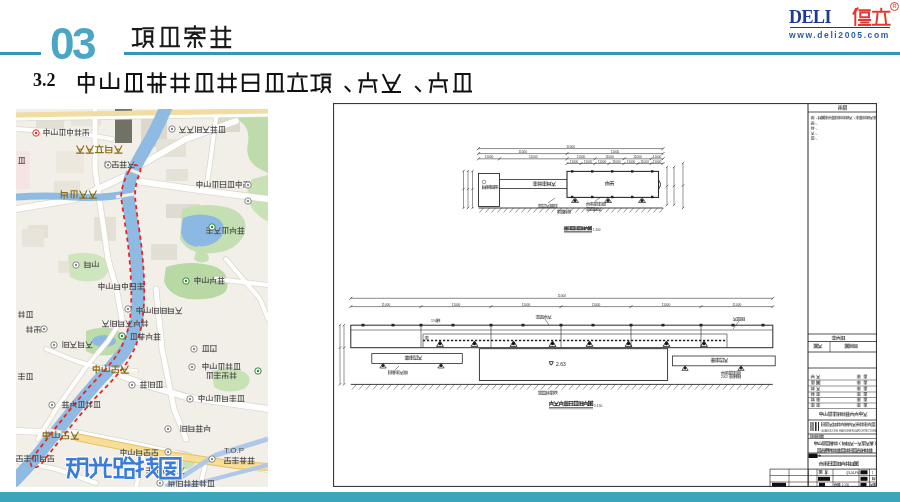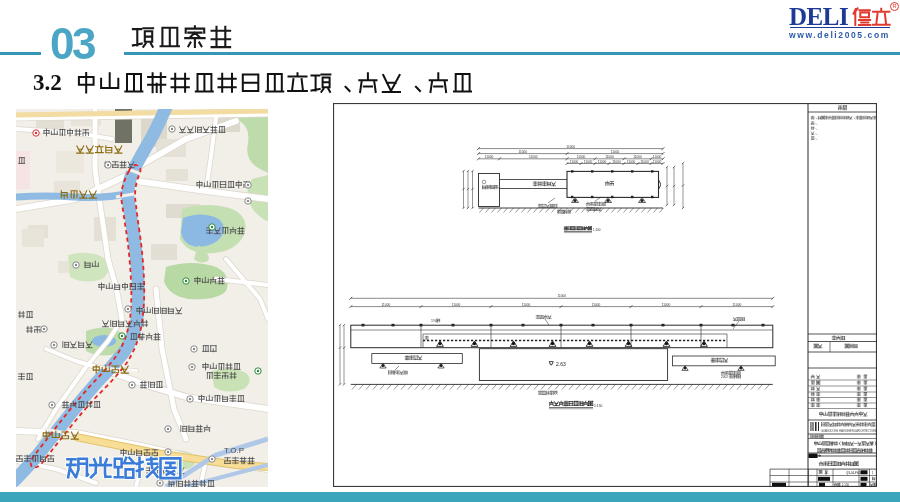--- a/index.html
+++ b/index.html
@@ -10,33 +10,33 @@
 <div class="abs" style="left:0;top:52px;width:41px;height:3px;background:#3596ba;"></div>
 
 <div class="abs" style="left:50px;top:14px;width:80px;height:70px;color:#4ba6c6;font-weight:bold;font-size:44px;letter-spacing:-2.5px;line-height:60px;font-family:'Liberation Sans',sans-serif;">03</div>
 
 <div class="abs" style="left:124px;top:52px;width:776px;height:3px;background:#3596ba;"></div>
 
 <svg class="abs" style="left:0;top:0" width="300" height="60">
     <path d="M132.9 29.1L141.2 29.1M137.3 29.1L137.3 45.4M132.9 45.4L141.7 43.6M143.4 28.2L153.1 28.2M144.8 31.3L152.2 31.3M144.8 31.3L144.8 41.8M152.2 31.3L152.2 41.8M144.8 36.6L152.2 36.6M144.8 41.8L152.2 41.8M145.6 43.6L143.4 46.7M150.9 43.6L152.7 46.7M162.4 27.8L162.4 46.2M162.4 27.8L177.3 27.8M169.8 27.8L169.8 46.2M177.3 27.8L177.3 46.2M160.6 46.2L178.9 46.2M194.9 26.4L194.9 28.6M185.7 28.6L204.2 28.6M185.7 28.6L185.7 32.6M204.2 28.6L204.2 32.6M188.3 32.6L201.5 32.6M194.9 32.6L190.5 37.0M194.9 32.6L199.3 37.0M185.2 38.1L204.6 38.1M194.9 38.1L194.9 46.9M190.5 42.5L188.3 46.2M199.3 42.5L201.5 46.2M211.6 30.8L230.1 30.8M216.5 26.9L216.5 47.1M225.3 26.9L225.3 47.1M211.6 39.2L230.1 39.2M211.6 47.1L230.1 47.1" stroke="#1a1a1a" stroke-width="2.10" fill="none" stroke-linecap="square"></path>
   </svg>
 
-<div class="abs" style="left:789px;top:5px;width:110px;height:24px;color:#1d3a94;font-family:'Liberation Serif',serif;font-weight:bold;font-size:25px;letter-spacing:-0.5px;line-height:24px;">DELI</div>
+<div class="abs" style="left:789px;top:5px;width:110px;height:24px;color:#1d3a94;font-family:'Liberation Serif',serif;font-weight:bold;font-size:18px;letter-spacing:-0.5px;line-height:24px;">DELI</div>
 
 <svg class="abs" style="left:850px;top:0" width="50" height="32">
     <path d="M5.7 9.1L3.5 13.6M7.5 8.4L5.3 11.7M5.3 11.7L5.3 25.0M9.4 10.2L19.8 10.2M10.3 12.6L19.0 12.6M10.3 12.6L10.3 17.2M19.0 12.6L19.0 17.2M10.3 17.2L19.0 17.2M9.0 20.0L20.1 20.0M11.2 22.4L18.3 22.4M9.0 25.0L20.1 25.0M31.2 8.7L31.2 11.7M23.1 11.7L39.4 11.7M27.5 13.9L26.4 23.2M34.9 13.9L36.0 23.2M22.7 24.7L39.7 24.7" stroke="#e13b30" stroke-width="2.00" fill="none" stroke-linecap="square"></path>
   </svg>
 
 <div class="abs" style="left:890px;top:2px;width:7px;height:7px;border:1px solid #e13b30;border-radius:50%;color:#e13b30;font-size:5.5px;line-height:7px;text-align:center;">R</div>
 
 <div class="abs" style="left:790px;top:27px;width:100px;height:1.4px;background:#1d3a94;"></div>
 
 <div class="abs" style="left:789px;top:30px;width:120px;color:#2b5cab;font-size:8.5px;font-weight:bold;letter-spacing:1.6px;">www.deli2005.com</div>
 
-<div class="abs" style="left:33px;top:70px;color:#111;font-family:'Liberation Serif',serif;font-weight:bold;font-size:23px;">3.2</div>
+<div class="abs" style="left:33px;top:70px;color:#111;font-family:'Liberation Serif',serif;font-weight:bold;font-size:18px;">3.2</div>
 
 <svg class="abs" style="left:0;top:0" width="520" height="100">
     <path d="M78.9 77.0L93.6 77.0M78.9 77.0L78.9 84.8M93.6 77.0L93.6 84.8M78.9 84.8L93.6 84.8M86.2 72.9L86.2 92.6M109.7 73.3L109.7 87.3M101.1 78.7L101.1 88.1M118.3 78.7L118.3 88.1M101.1 88.1L118.3 88.1M127.0 74.1L127.0 91.4M127.0 74.1L141.0 74.1M134.0 74.1L134.0 91.4M141.0 74.1L141.0 91.4M125.4 91.4L142.4 91.4M148.1 77.0L165.3 77.0M152.6 73.3L152.6 92.2M160.8 73.3L160.8 92.2M148.1 84.8L165.3 84.8M156.7 83.8L156.7 92.0M171.5 78.7L188.8 78.7M171.5 87.3L188.8 87.3M175.2 73.7L175.2 91.8M185.1 73.7L185.1 91.8M197.5 74.1L197.5 91.4M197.5 74.1L211.4 74.1M204.4 74.1L204.4 91.4M211.4 74.1L211.4 91.4M195.8 91.4L212.8 91.4M218.5 78.7L235.7 78.7M218.5 87.3L235.7 87.3M222.2 73.7L222.2 91.8M232.0 73.7L232.0 91.8M242.8 74.5L258.3 74.5M242.8 74.5L242.8 91.0M258.3 74.5L258.3 91.0M242.8 91.0L258.3 91.0M242.8 82.8L258.3 82.8M267.9 74.1L267.9 91.4M267.9 74.1L281.8 74.1M274.8 74.1L274.8 91.4M281.8 74.1L281.8 91.4M266.2 91.4L283.3 91.4M297.5 73.3L297.5 76.6M288.5 76.6L306.5 76.6M293.4 79.1L292.2 89.3M301.6 79.1L302.8 89.3M288.1 91.0L306.9 91.0M311.5 75.4L319.3 75.4M315.6 75.4L315.6 90.5M311.5 90.5L319.7 88.9M321.4 74.5L330.4 74.5M322.6 77.4L329.6 77.4M322.6 77.4L322.6 87.3M329.6 77.4L329.6 87.3M322.6 82.3L329.6 82.3M322.6 87.3L329.6 87.3M323.4 88.9L321.4 91.8M328.4 88.9L330.0 91.8M345.5 86.8L349.6 91.0M367.9 73.3L367.9 80.3M359.3 80.3L376.5 80.3M361.8 80.3L360.1 92.0M374.1 80.3L375.7 92.0M363.8 86.4L372.0 86.4M383.2 75.0L391.0 91.0M391.0 91.0L399.6 75.0M386.9 82.8L395.9 82.8M382.8 92.0L400.0 92.0M415.9 86.8L420.0 91.0M438.3 73.3L438.3 80.3M429.7 80.3L446.9 80.3M432.2 80.3L430.5 92.0M444.5 80.3L446.1 92.0M434.2 86.4L442.4 86.4M455.7 74.1L455.7 91.4M455.7 74.1L469.6 74.1M462.6 74.1L462.6 91.4M469.6 74.1L469.6 91.4M454.0 91.4L471.0 91.4" stroke="#111" stroke-width="2.00" fill="none" stroke-linecap="square"></path>
   </svg>
 
 <svg class="abs" style="left:16px;top:109px" width="252" height="378" viewBox="0 0 252 378">
 
 <rect x="0" y="0" width="252" height="378" fill="#f2efe9"></rect>
 
 <g>

